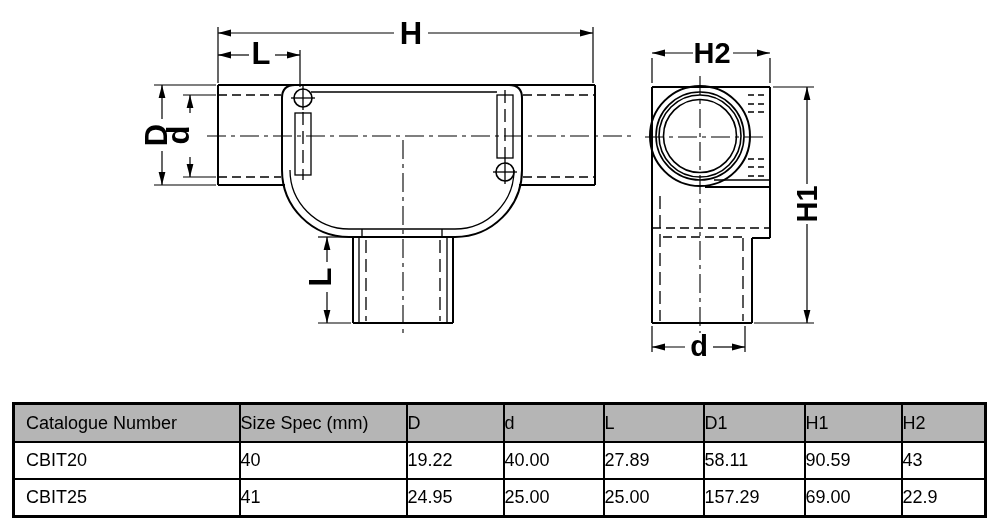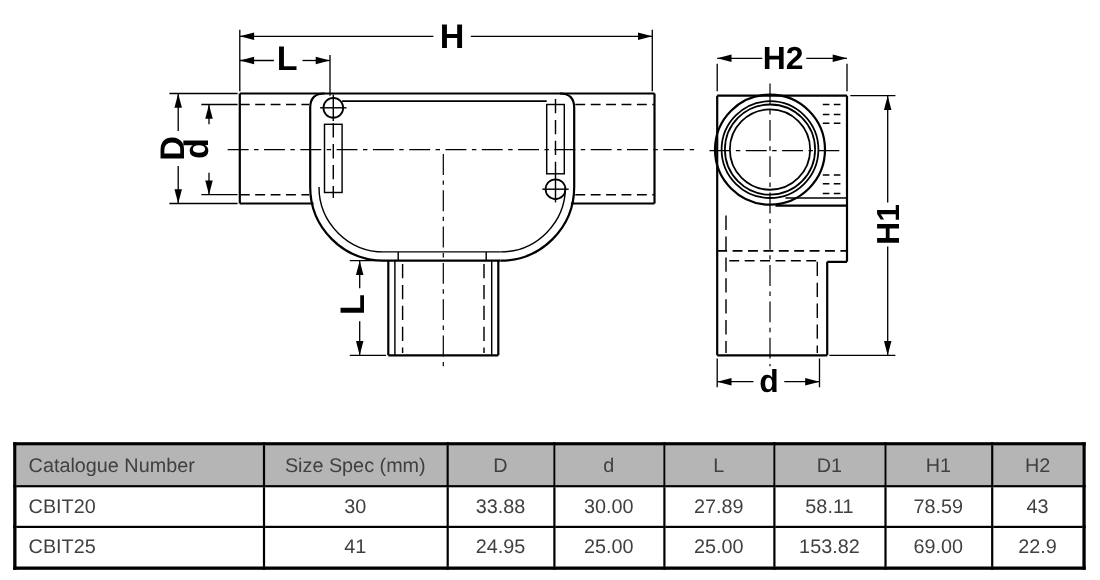--- a/index.html
+++ b/index.html
@@ -13,22 +13,22 @@
   .dash {stroke:#000;stroke-width:1.5;fill:none;stroke-dasharray:9 5;}
   .ldash{stroke:#000;stroke-width:1.3;fill:none;stroke-dasharray:13 6;}
   .sdash{stroke:#000;stroke-width:1.4;fill:none;stroke-dasharray:6 4;}
   .cl   {stroke:#000;stroke-width:1.1;fill:none;stroke-dasharray:19 5 4 5;}
   .dim  {stroke:#000;stroke-width:1.2;fill:none;}
   .arr  {fill:#000;stroke:none;}
   .lbl  {font-family:"Liberation Sans",sans-serif;font-weight:bold;font-size:31px;fill:#000;}
   .lbl2 {font-family:"Liberation Sans",sans-serif;font-weight:bold;font-size:29px;fill:#000;}
   
   #spec-table{position:absolute;left:12px;top:402px;width:972px;border-collapse:collapse;
-              table-layout:fixed;border:3px solid #000;font-size:18px;color:#404040;}
-  #spec-table th,#spec-table td{border:2px solid #000;padding:0;text-align:center;
+              table-layout:fixed;border:3px solid #000;font-size:18px;color:#000000;}
+  #spec-table th,#spec-table td{border:2px solid #000;padding:0;text-align:left;
               overflow:hidden;white-space:nowrap;}
   #spec-table th{background:#b5b5b5;font-weight:normal;height:36px;}
   #spec-table td{background:#ffffff;height:35px;}
   #spec-table th.left,#spec-table td.left{text-align:left;padding-left:11px;}
 </style>
 </head>
 <body>
 
 <div id="stage">
 
@@ -223,34 +223,34 @@
     <th>Size Spec (mm)</th>
     <th>D</th>
     <th>d</th>
     <th>L</th>
     <th>D1</th>
     <th>H1</th>
     <th>H2</th>
   </tr>
   <tr>
     <td class="left">CBIT20</td>
-    <td>30</td>
-    <td>33.88</td>
-    <td>30.00</td>
+    <td>40</td>
+    <td>19.22</td>
+    <td>40.00</td>
     <td>27.89</td>
     <td>58.11</td>
-    <td>78.59</td>
+    <td>90.59</td>
     <td>43</td>
   </tr>
   <tr>
     <td class="left">CBIT25</td>
     <td>41</td>
     <td>24.95</td>
     <td>25.00</td>
     <td>25.00</td>
-    <td>153.82</td>
+    <td>157.29</td>
     <td>69.00</td>
     <td>22.9</td>
   </tr>
 </tbody>
     </table>
 
 </div>
 
 </body></html>

